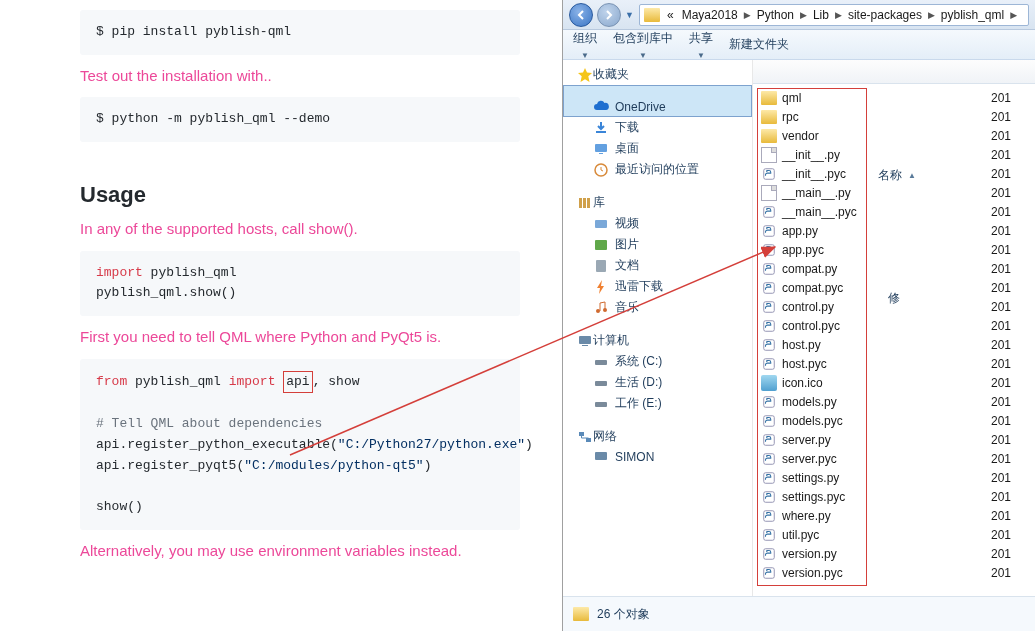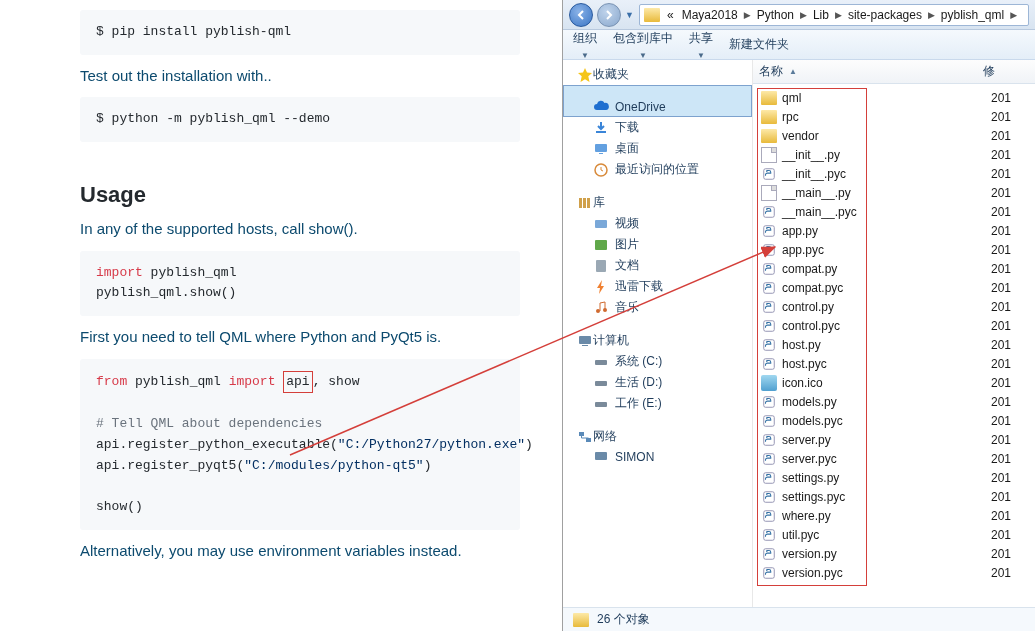--- a/index.html
+++ b/index.html
@@ -25,21 +25,21 @@
       padding: 12px 16px;
       font-family: SFMono-Regular, Consolas, "Liberation Mono", Menlo, monospace;
       font-size: 13px;
       line-height: 1.6;
       margin: 10px 0;
       color: #24292e;
     }
     .code-block .token-kw { color: #d73a49; }
     .code-block .token-str { color: #032f62; }
     .code-block .token-comment { color: #6a737d; }
-    .prose { font-size: 15px; color: #0c4a6e; margin: 8px 0; line-height: 1.5; }
+    .prose { font-size: 15px; color: #ec4899; margin: 8px 0; line-height: 1.5; }
     h2 { font-size: 22px; font-weight: 600; margin-top: 40px; margin-bottom: 10px; color: #24292e; }
     .api-highlight {
       border: 1px solid #d43f3a;
       padding: 0 2px;
       display: inline-block;
     }
     .arrow-svg {
       position: absolute;
       left: 0;
       top: 0;
@@ -169,20 +169,21 @@
       overflow: hidden;
     }
     .fp-headers {
       height: 24px;
       background: linear-gradient(to bottom, #fdfdfd, #f0f3f7);
       border-bottom: 1px solid #d9e3ed;
       display: flex;
       align-items: center;
       font-size: 12px;
       color: #1e3b5a;
+      flex-direction: column;
     }
     .fp-col-name { flex: 0 0 230px; padding-left: 6px; display:flex; align-items:center; gap:6px;}
     .fp-col-sort { font-size: 8px; color:#5a7a9a; }
     .fp-col-date { flex: 0 0 40px; }
     .fp-list {
       flex: 1;
       overflow: auto;
       padding: 4px 0 4px 4px;
       position: relative;
     }
@@ -200,21 +201,21 @@
     .file-ico-py svg { width:14px; height:14px; }
     .file-ico-generic { width:16px;height:16px;display:inline-block;background:#fff;border:1px solid #aab; flex-shrink:0; position:relative;}
     .file-ico-generic:before{content:"";position:absolute;top:0;right:0;width:4px;height:4px;background:#ddd;border-left:1px solid #aab;border-bottom:1px solid #aab;}
     .file-ico-ico {width:16px;height:16px;background:linear-gradient(to bottom,#a0d8f0,#50a0d0);border-radius:2px;flex-shrink:0;}
     .red-frame {
       position: absolute;
       border: 1px solid #d43f3a;
       pointer-events: none;
     }
     .statusbar {
-      height: 24px;
+      height: 35px;
       border-top: 1px solid #d9e3ed;
       background: #f5f9fd;
       display: flex;
       align-items: center;
       padding: 0 10px;
       gap: 8px;
       color:#1e3b5a;
     }
   </style>
 </head>

